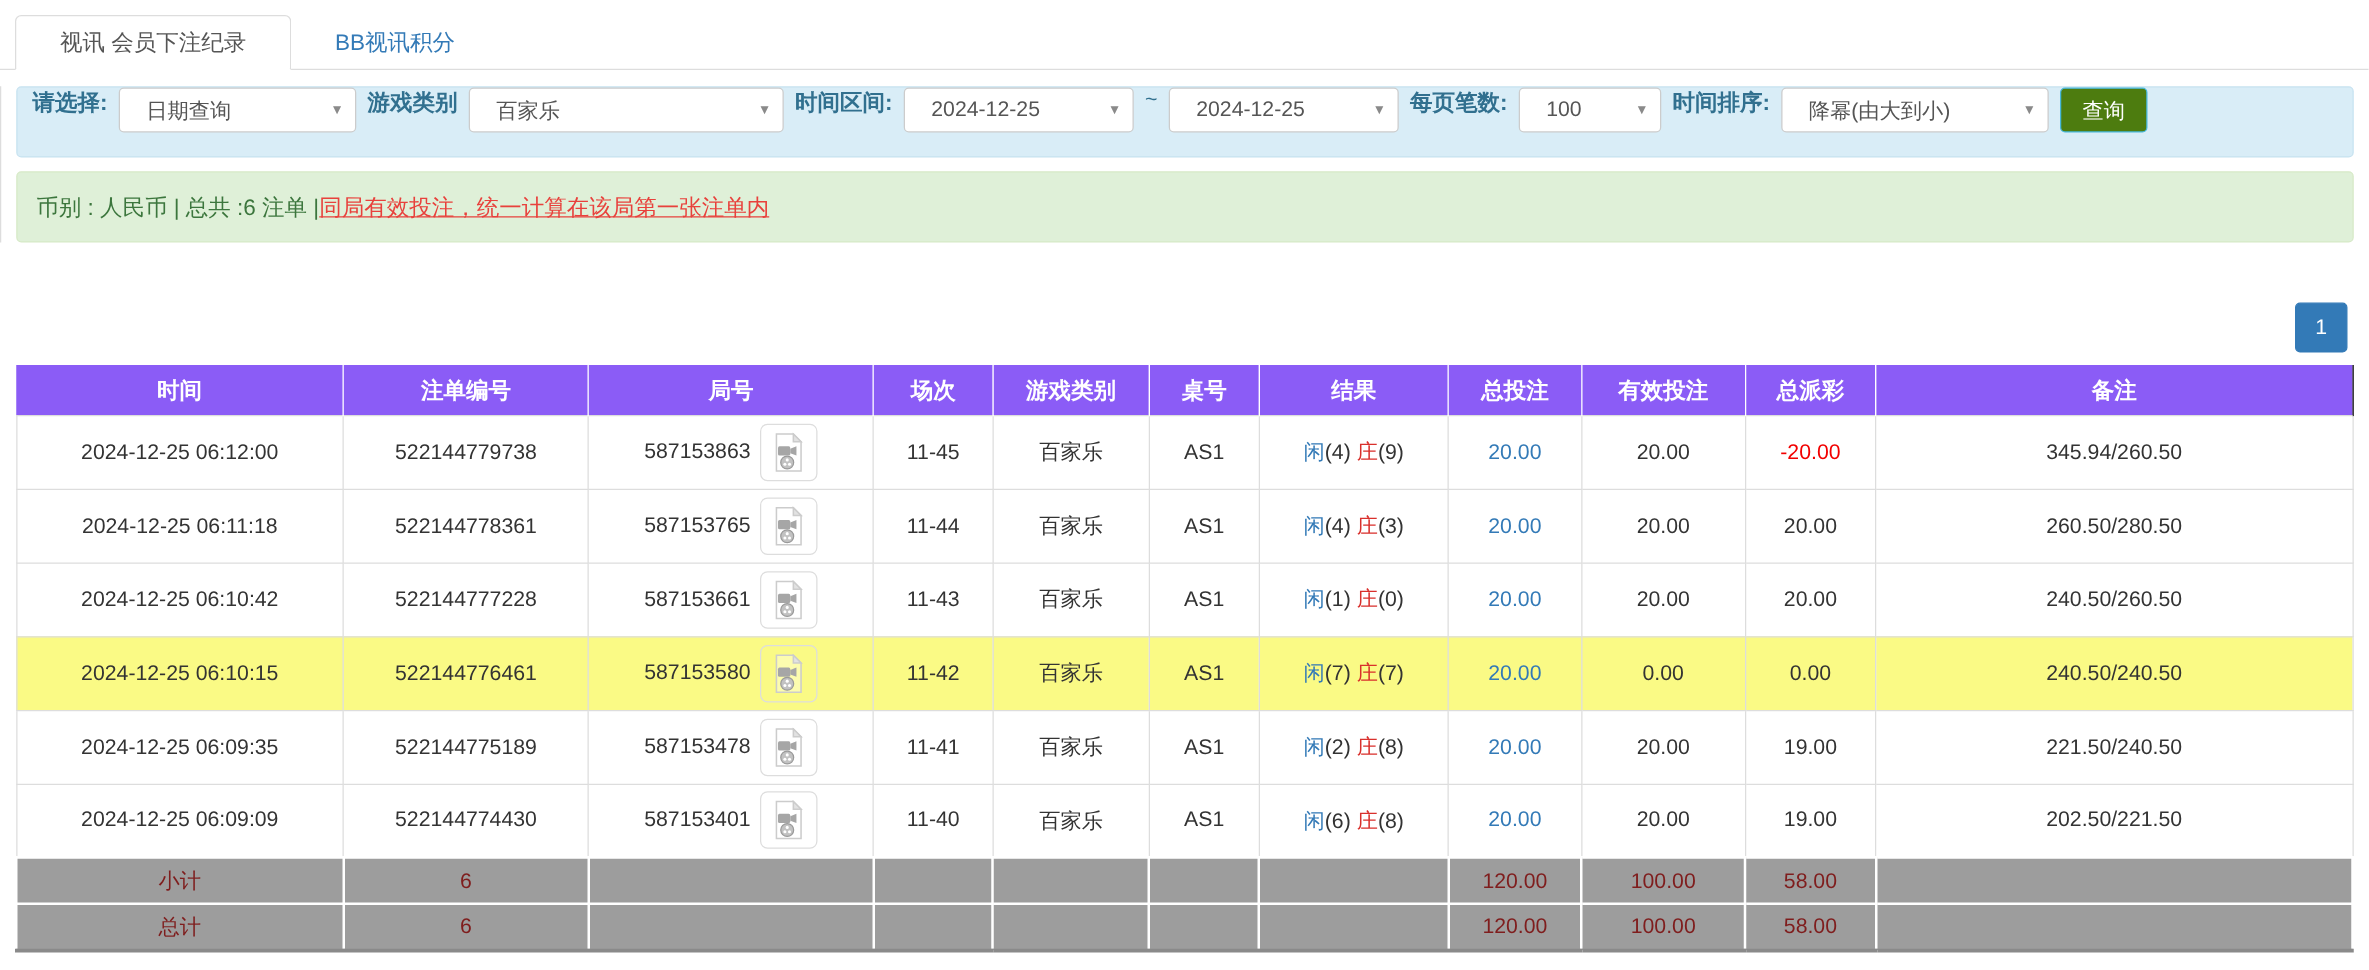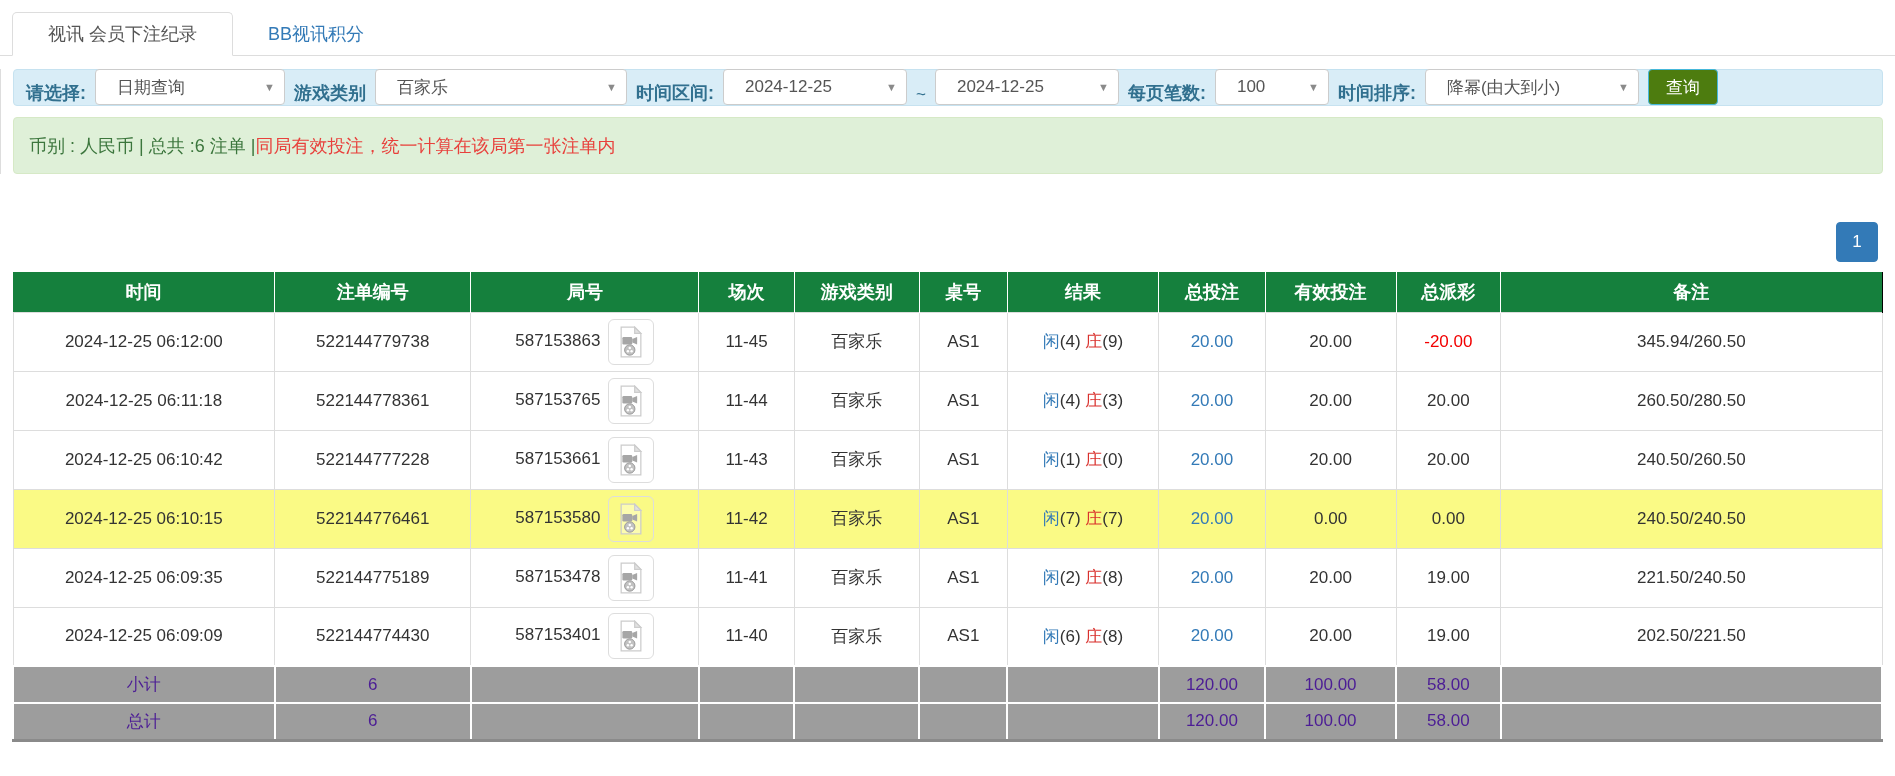--- a/index.html
+++ b/index.html
@@ -15,23 +15,23 @@
   .tab { padding:11px 35px; font-size:18px; cursor:pointer; line-height:20px; }
   .tab.active {
     background:#fff; color:#555; border:1px solid #ddd; border-bottom:1px solid #fff;
     border-radius:5px 5px 0 0; margin-bottom:-1px; font-weight:normal;
   }
   .tab.inactive { color:#337ab7; }
 
   
   .content-wrap { border-left:1px solid #ddd; }
   .filter-panel {
-    margin:13px 12px 11px 12px; height:37px;
+    margin:13px 12px 11px 12px; height:57px;
     background:#d9edf7; border:1px solid #c6e2f0; border-radius:4px;
-    display:flex; align-items:flex-end; gap:9px; padding:0 12px;
+    display:flex; align-items:flex-start; gap:9px; padding:0 12px;
   }
   .flabel { color:#31708f; font-weight:bold; font-size:18px; white-space:nowrap; }
   .sep { color:#31708f; font-size:17px; }
   .select {
     background:#fff; border:1px solid #ccc; border-radius:4px; height:36px;
     display:flex; align-items:center; justify-content:space-between;
     padding:0 9px 0 21px; font-size:17px; color:#555; cursor:pointer; flex:none;
   }
   .select .arrow { color:#8a8a8a; font-size:11px; margin-left:8px; }
   .search-btn {
@@ -40,54 +40,54 @@
   }
 
   
   .info-bar {
     margin:0 12px; height:57px;
     background:#dff0d8; border:1px solid #d6e9c6; border-radius:4px;
     display:flex; align-items:center; padding:0 15px;
     font-size:18px;
   }
   .info-left { color:#3c763d; }
-  .info-right { color:#e8413c; }
+  .info-right { color:#e8413c;text-decoration:underline; }
 
   
   .pagination-row { display:flex; justify-content:flex-end; margin:48px 17px 10px 12px; }
   .page-btn {
     min-width:42px; height:40px; background:#337ab7; border:1px solid #337ab7;
     color:#fff; border-radius:4px; display:flex; align-items:center; justify-content:center;
     font-size:17px; cursor:pointer;
   }
 
   
   table.records { width:1871px; margin:0 12px; border-collapse:collapse; table-layout:fixed; }
   thead th {
-    background:#15803d; color:#fff; font-weight:bold; font-size:18px; height:40px;
+    background:#8b5cf6; color:#fff; font-weight:bold; font-size:18px; height:40px;
     border-right:1px solid #ffffff; text-align:center; padding:0;
   }
   thead th:last-child { border-right:1px solid #000; }
   tbody td {
     background:#fff; border:1px solid #ddd; height:59px; text-align:center;
     font-size:17px; color:#333; padding:0 4px;
   }
   tr.highlight td { background:#fafa85; }
   .xian { color:#337ab7; }
   .zhuang { color:#d9302c; }
   .bet-link { color:#337ab7; cursor:pointer; text-decoration:none; }
   .payout-val.neg { color:#f20000; }
   .round-cell { white-space:nowrap; }
   .video-btn {
     display:inline-flex; width:46px; height:46px; margin-left:8px;
     border:1px solid #ddd; border-radius:6px; background:transparent;
     align-items:center; justify-content:center; vertical-align:middle; cursor:pointer; padding:0;
   }
   tfoot td {
-    background:#9d9d9d; color:#4c1d95; height:37px; border:2px solid #fff;
+    background:#9d9d9d; color:#7f1d1d; height:37px; border:2px solid #fff;
     text-align:center; font-size:17px;
   }
   tfoot tr:last-child td { border-bottom:3px solid #8a8a8a; }
 </style>
 </head>
 <body>
 
 <div class="tabs-bar">
   <div class="tab active">视讯 会员下注纪录</div>
   <div class="tab inactive">BB视讯积分</div>

